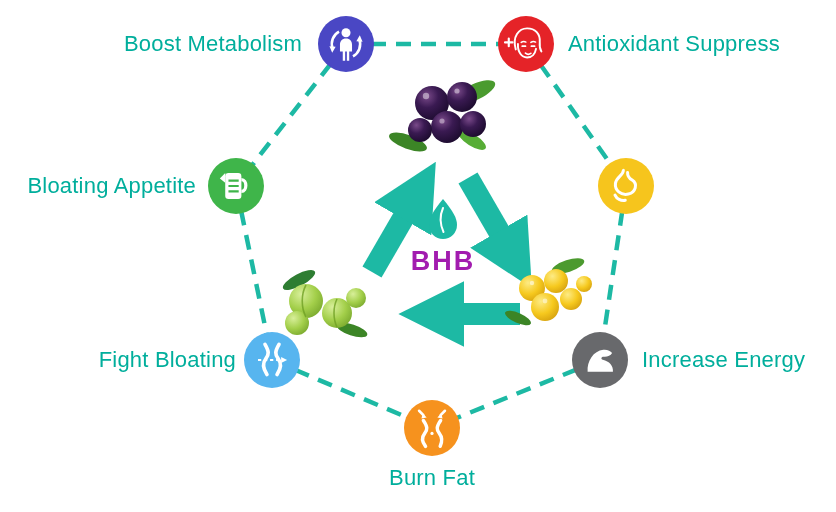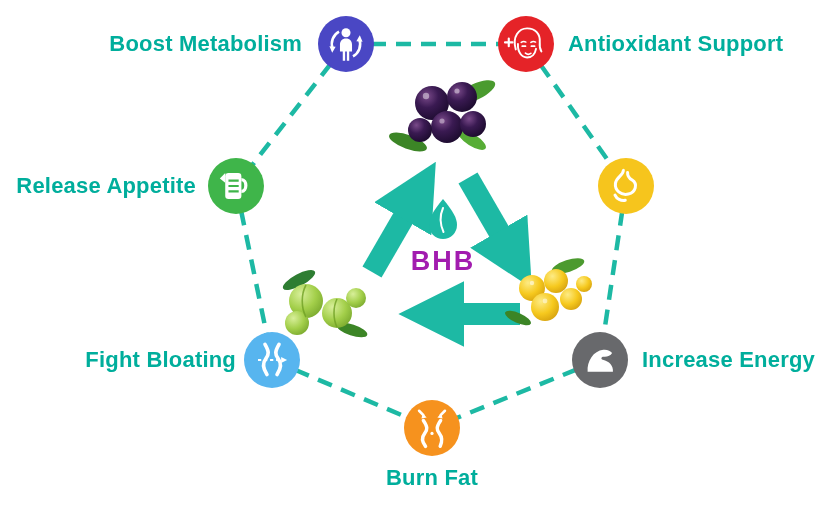--- a/index.html
+++ b/index.html
@@ -6,21 +6,21 @@
   .canvas {
     position:relative; width:836px; height:512px; background:#ffffff;
     font-family:"Liberation Sans", sans-serif; overflow:hidden;
   }
   svg.layer { position:absolute; left:0; top:0; pointer-events:none; }
   .node {
     position:absolute; width:56px; height:56px; border-radius:50%;
   }
   .node svg { display:block; }
   .label {
-    position:absolute; color:#00ae9c; font-size:22px; font-weight:bold;
+    position:absolute; color:#00ae9c; font-size:22px; font-weight:normal;
     line-height:28px; white-space:nowrap; letter-spacing:0.2px;
   }
   .label.right { text-align:left; }
   .label.left  { text-align:right; }
   #lbl-boost    { right:534px; top:30px; }
   #lbl-antiox   { left:568px;  top:30px; }
   #lbl-suppress { right:640px; top:172px; }
   #lbl-release  { left:668px;  top:172px; }
   #lbl-bloat    { right:600px; top:346px;margin-left:32px; }
   #lbl-energy   { left:642px;  top:346px; }
@@ -193,19 +193,19 @@
       <path d="M18 19c4 6 4 8.5 1.2 12-2.8 3.6-2.8 7.5.8 12" stroke="#fff" stroke-width="3.2" fill="none" stroke-linecap="round"></path>
       <path d="M34 19c-4 6-4 8.5-1.2 12 2.8 3.6 2.8 7.5.8 12" stroke="#fff" stroke-width="3.2" fill="none" stroke-linecap="round"></path>
       <path d="M14 10l4 4M38 10l-4 4" stroke="#fff" stroke-width="2.4" stroke-linecap="round"></path>
       <polygon points="16.2,17.2 21,16.2 17.4,12.4" fill="#fff"></polygon>
       <polygon points="35.8,17.2 31,16.2 34.6,12.4" fill="#fff"></polygon>
       <circle cx="26" cy="31" r="1.5" fill="#fff"></circle>
     </svg>
   </div>
 
   <div class="label left" id="lbl-boost">Boost Metabolism</div>
-  <div class="label right" id="lbl-antiox">Antioxidant Support</div>
-  <div class="label left" id="lbl-suppress">Release Appetite</div>
+  <div class="label right" id="lbl-antiox">Antioxidant Suppress</div>
+  <div class="label left" id="lbl-suppress">Bloating Appetite</div>
   <div class="label left" id="lbl-bloat">Fight Bloating</div>
   <div class="label right" id="lbl-energy">Increase Energy</div>
   <div class="label" id="lbl-burnfat">Burn Fat</div>
 
 </div>
 
 </body></html>

